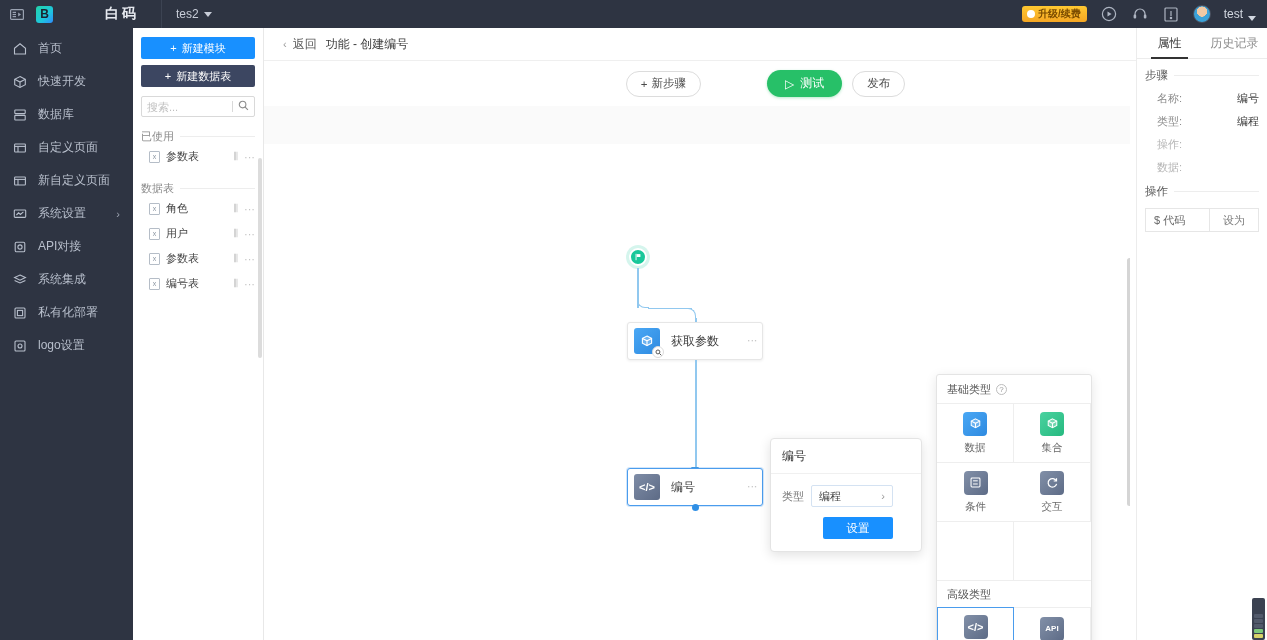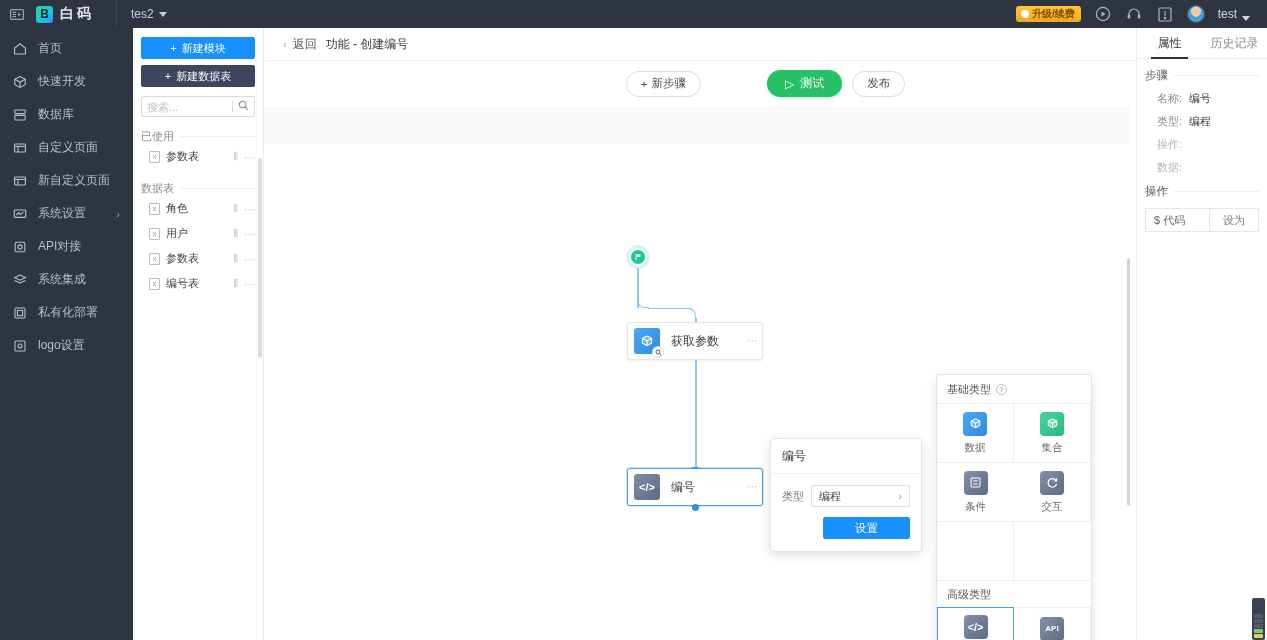--- a/index.html
+++ b/index.html
@@ -23,33 +23,33 @@
     color: #9aa2b1; cursor: pointer;
   }
   .tb-logo { display: flex; align-items: center; gap: 7px; padding-left: 2px; }
   .tb-logo-mark {
     width: 17px; height: 17px; border-radius: 3px;
     background: linear-gradient(135deg,#23d3a8 0%, #1ec6dd 60%, #2f8bff 100%);
     display: flex; align-items: center; justify-content: center;
     color: #1b2230; font-weight: bold; font-size: 12px; line-height: 1;
   }
   .tb-logo-text {
-    color: #e7eaf0; font-size: 14px; letter-spacing: 3px; font-weight: 600;
+    color: #e7eaf0; font-size: 14px; letter-spacing: 3px; font-weight: 600; margin-left: 45px;
   }
   .tb-divider { width: 1px; height: 28px; background: #3c4352; margin-left: 22px; }
   .tb-project {
     color: #c8cdd8; font-size: 12px; padding-left: 14px; display: flex; align-items: center; gap: 5px;
     cursor: pointer;
   }
   .caret-down {
     width: 0; height: 0; border-left: 4px solid transparent; border-right: 4px solid transparent;
     border-top: 5px solid currentColor;
   }
   .tb-right {
-    margin-left: auto; display: flex; align-items: center; gap: 13px; padding-right: 17px;
+    margin-left: auto; display: flex; align-items: center; gap: 13px; padding-right: 11px;
   }
   .tb-badge {
     background: linear-gradient(180deg,#ffc831,#f5a623);
     color: #7a4b00; font-size: 10px; border-radius: 3px;
     padding: 2px 6px 2px 5px; display: flex; align-items: center; gap: 3px;
     font-weight: bold; cursor: pointer; height: 16px; line-height: 12px;
   }
   .tb-badge-dot {
     width: 8px; height: 8px; border-radius: 50%; background: #fff;
     display: inline-block;
@@ -221,21 +221,21 @@
   
   .popup {
     position: absolute; left: 506px; top: 332px; width: 152px;
     background: #fff; border: 1px solid #e4e4e4; border-radius: 4px;
     box-shadow: 0 3px 12px rgba(0,0,0,.12);
   }
   .popup-title {
     padding: 9px 11px 8px 11px; font-size: 12px; color: #333;
     border-bottom: 1px solid #f0f0f0;
   }
-  .popup-body { padding: 11px 11px 12px 11px; }
+  .popup-body { padding: 11px 28px 12px 11px; }
   .popup-row { display: flex; align-items: center; gap: 7px; }
   .popup-lbl { font-size: 11px; color: #777; white-space: nowrap; }
   .popup-select {
     flex: 1; height: 22px; border: 1px solid #d4e2f2; border-radius: 2px;
     display: flex; align-items: center; padding: 0 7px; font-size: 11px; color: #444;
     cursor: pointer; background: #fff;
   }
   .popup-select .chev { margin-left: auto; color: #9a9a9a; font-size: 11px; }
   .popup-btn {
     margin-top: 10px; margin-left: 41px; height: 22px; background: #1890ff; color: #fff;
@@ -300,21 +300,21 @@
   .rp-tab.active::after {
     content: ""; position: absolute; left: 14px; right: 14px; bottom: -1px;
     height: 2px; background: #333;
   }
   .rp-section {
     display: flex; align-items: center; gap: 6px;
     font-size: 11.5px; color: #595959; margin: 9px 8px 0 8px;
   }
   .rp-section::after { content: ""; flex: 1; height: 1px; background: #ededed; }
   .rp-field {
-    font-size: 11px; color: #8c8c8c; margin: 8px 8px 0 20px; display: flex; gap: 7px;
+    font-size: 11px; color: #8c8c8c; margin: 8px 8px 0 20px; display: flex; gap: 7px; justify-content: space-between;
   }
   .rp-field .val { color: #3d3d3d; }
   .rp-field.muted .lbl { color: #b4b4b4; }
   .rp-opbox {
     margin: 9px 8px 0 8px; height: 24px; border: 1px solid #e6e6e6;
     display: flex; align-items: center; font-size: 11px;
   }
   .rp-opbox .code-cell {
     flex: 1; padding-left: 8px; color: #666; display: flex; align-items: center; gap: 3px;
     height: 100%; border-right: 1px solid #e6e6e6;

